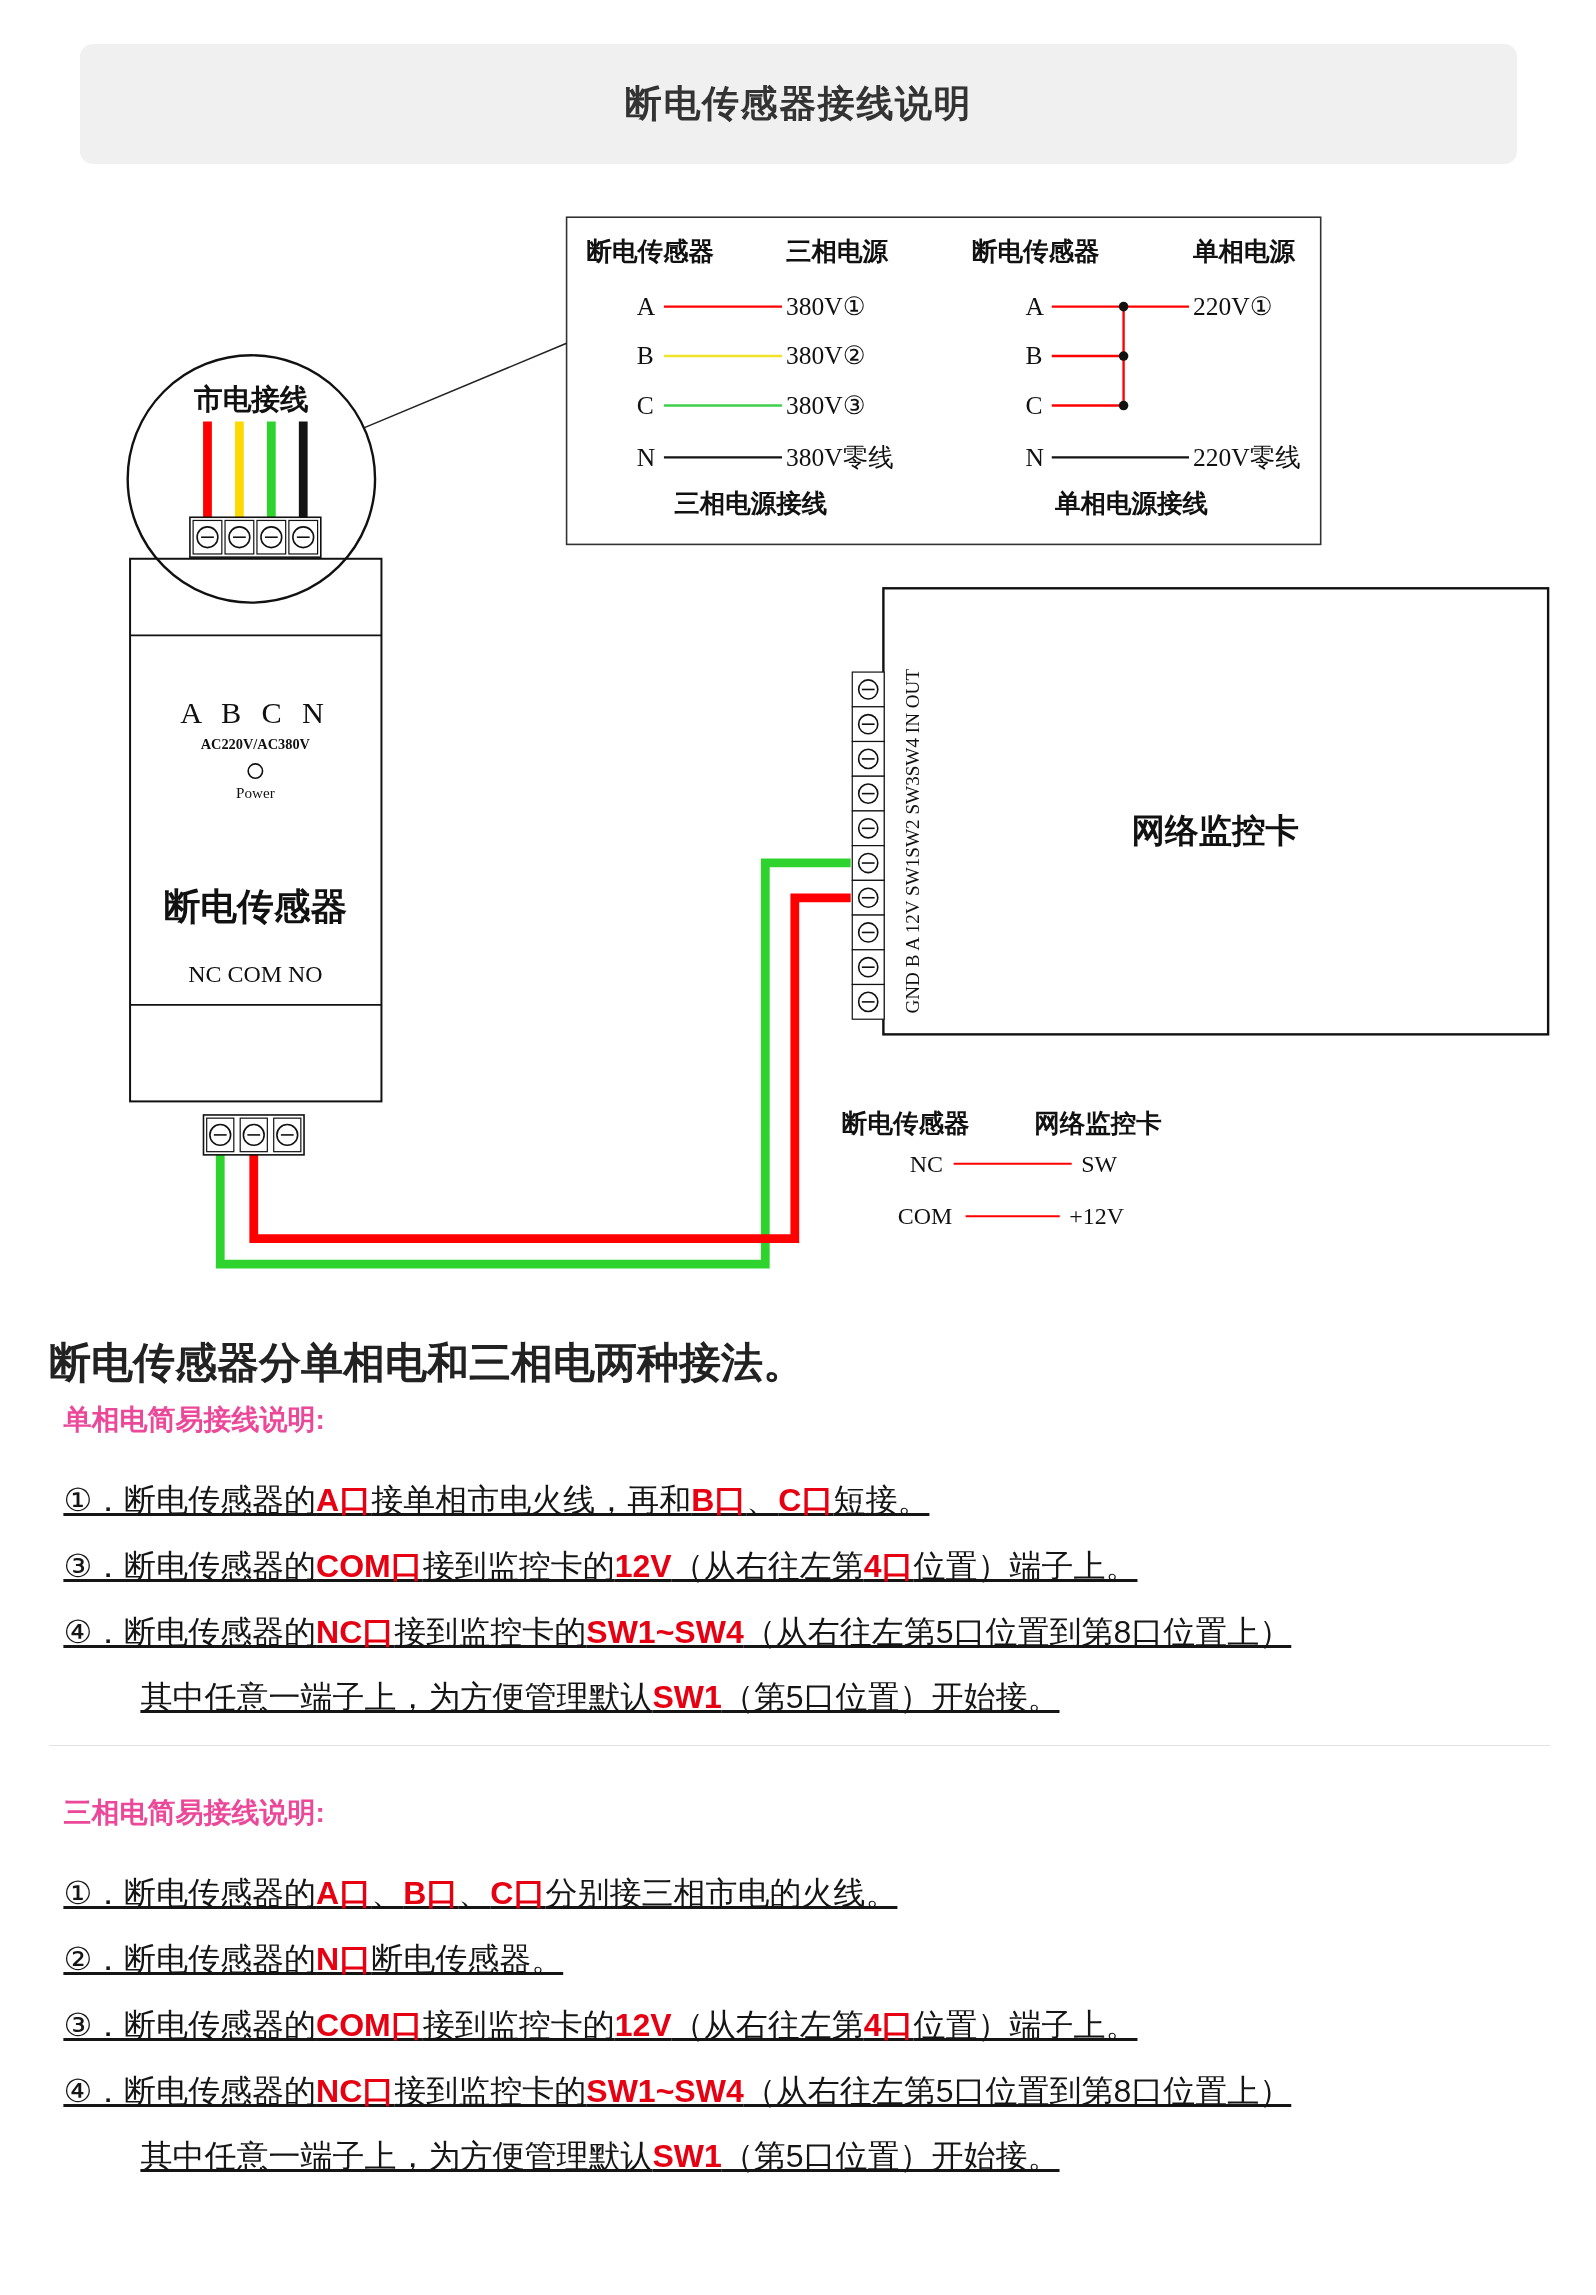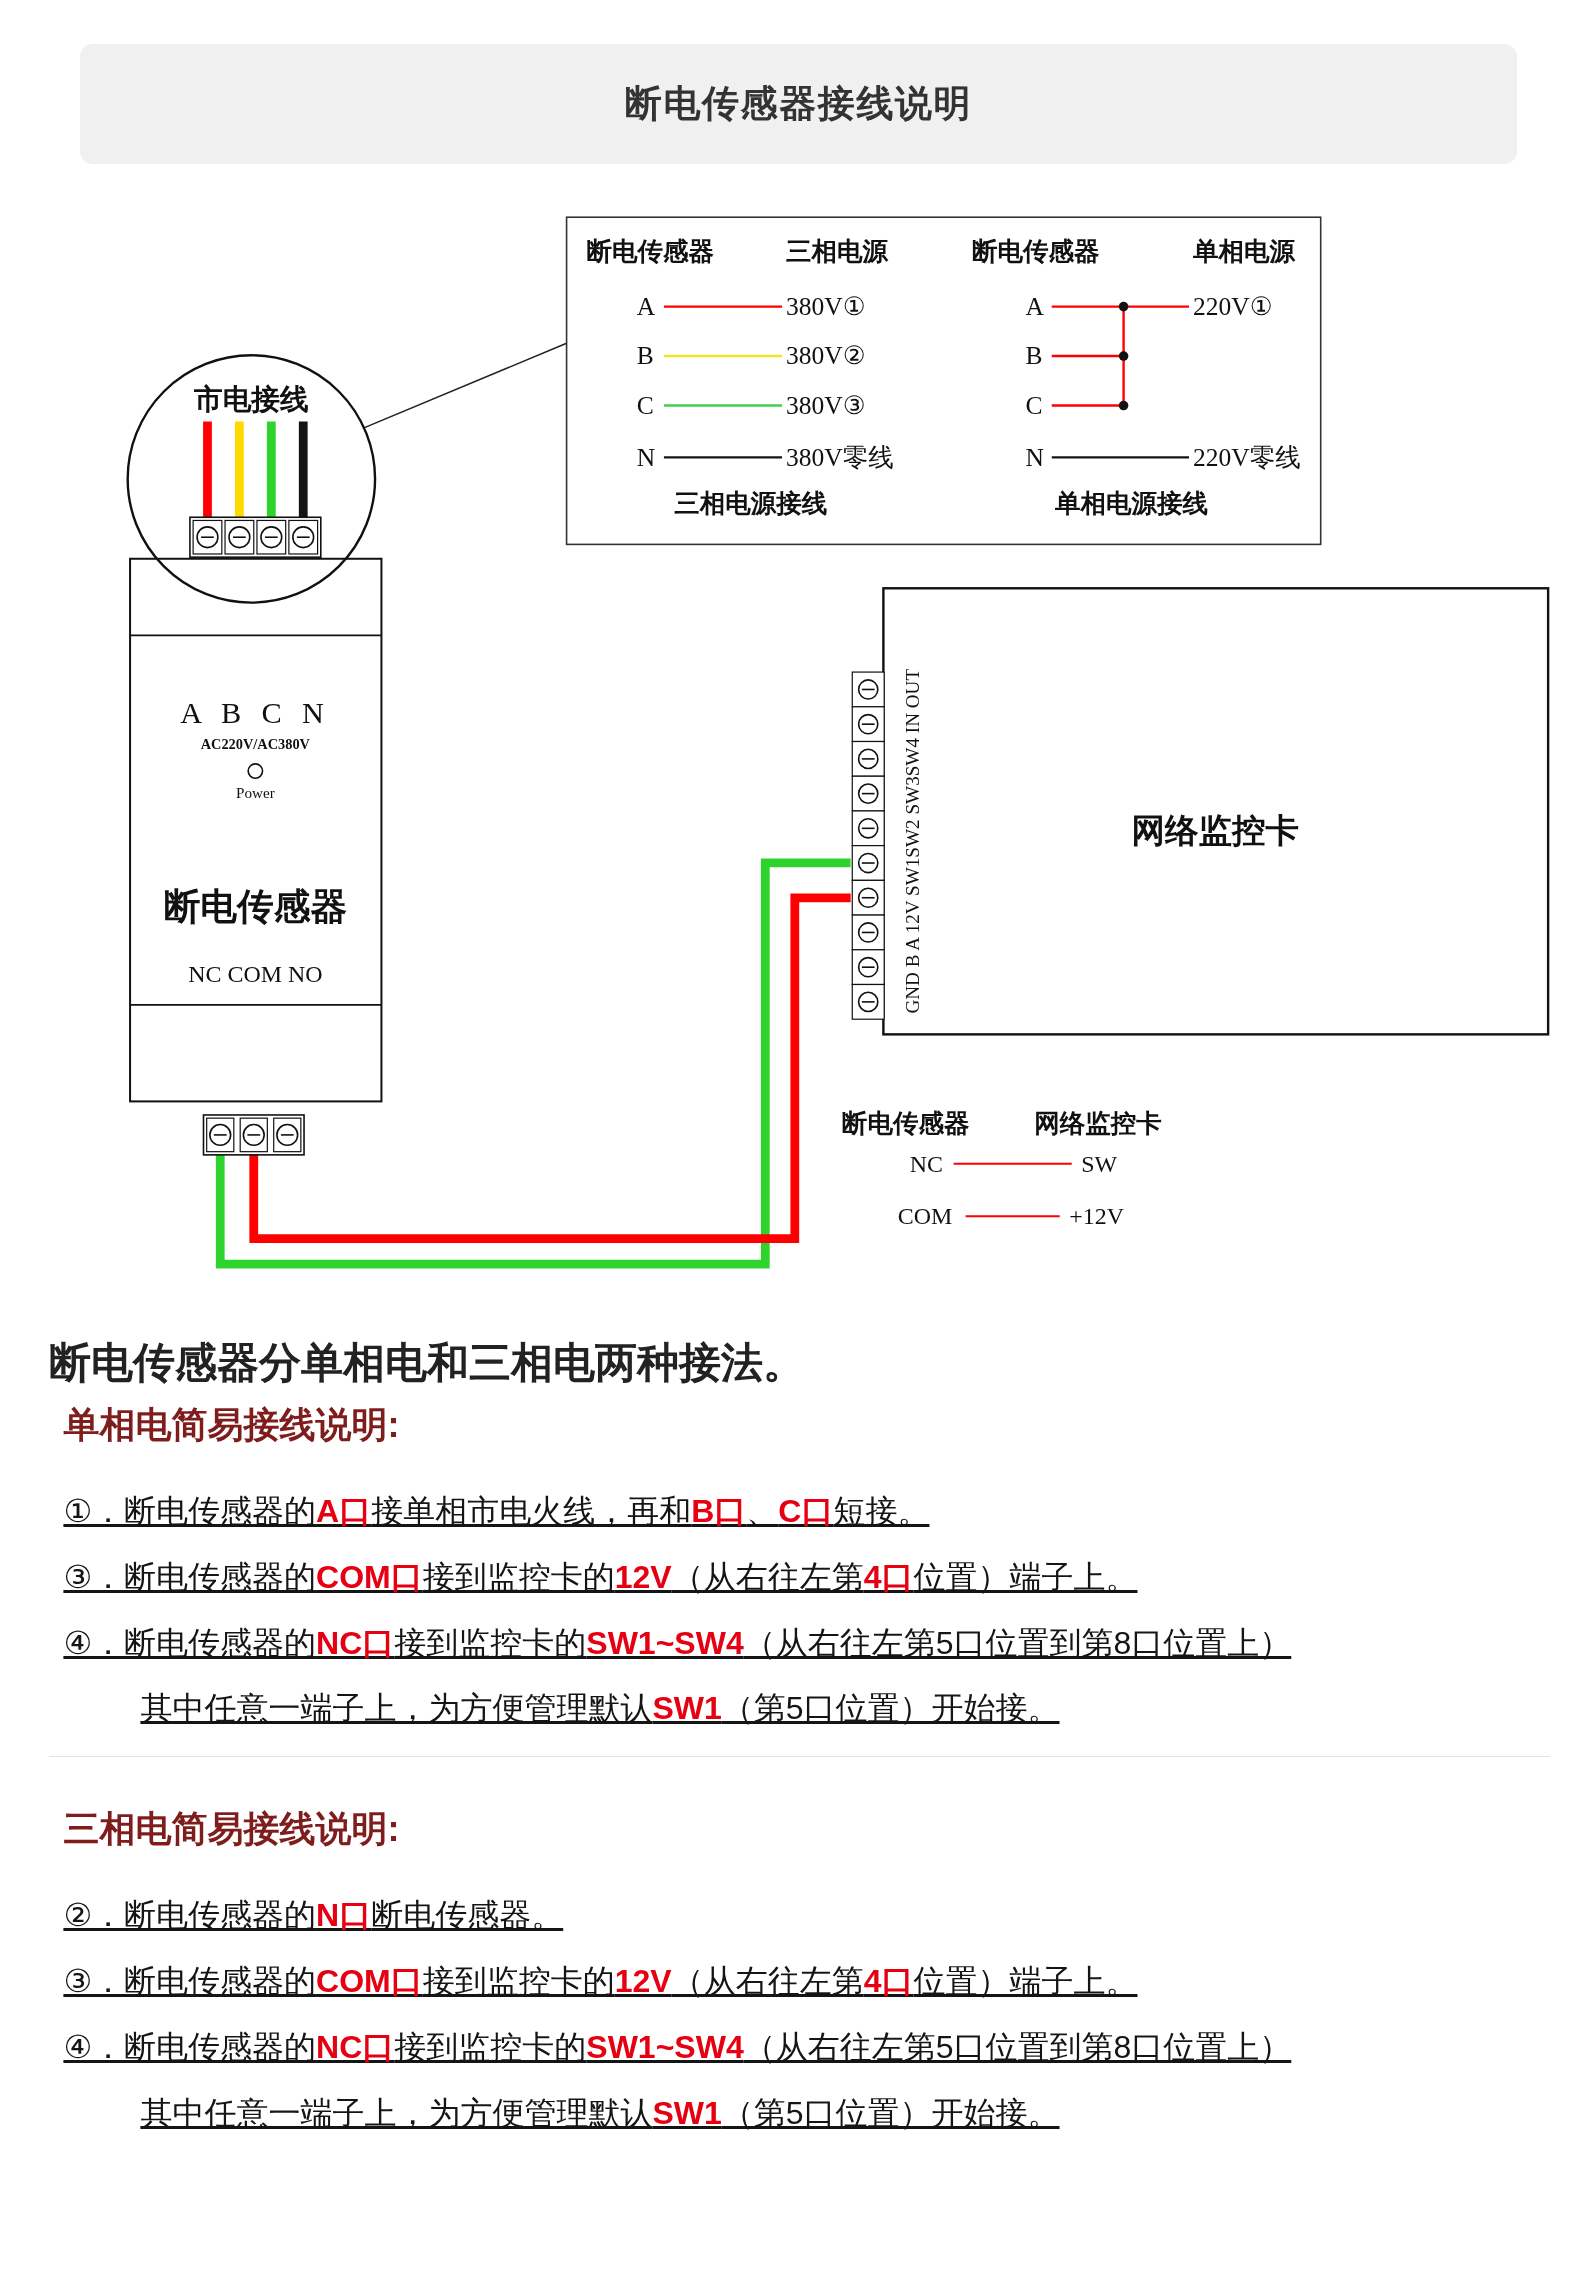--- a/index.html
+++ b/index.html
@@ -12,21 +12,21 @@
             display:flex; align-items:center; justify-content:center; }
   .header .title { font-size:37px; font-weight:600; color:#333; letter-spacing:1.6px; }
 
   svg.diagram { position:absolute; left:0; top:0; }
   svg text { fill:#111; }
   .d-cjk-b { font-family:"Liberation Serif","DejaVu Serif",serif; font-weight:700; }
   .d-serif { font-family:"Liberation Serif","DejaVu Serif",serif; }
 
   .text-area { position:absolute; top:1335px; left:49px; width:1501px; color:#151515; }
   .intro { font-size:42px; font-weight:600; color:#222; margin-bottom:10px; }
-  .section-heading { font-size:36px; font-weight:600; color:#7f1d1d; margin:0 0 43px 14.4px; }
+  .section-heading { font-size:28px; font-weight:600; color:#ec4899; margin:0 0 43px 14.4px; }
   .item-line { font-size:32px; line-height:1.15; margin:0 0 29px 14.4px; color:#151515;text-decoration:underline; }
   .item-line.cont { padding-left:77px; }
   .item-line .red { color:var(--accent); font-weight:600; }
   .section + .section { border-top:1.6px solid #e3e3e3; margin-top:19px; padding-top:48px; }
 </style>
 </head>
 <body>
 
 <div class="page">
 
@@ -198,20 +198,21 @@
     <div id="sections-root">
         <div class="section">
           <div class="section-heading">单相电简易接线说明:</div>
           <div class="item-line"><span>①．断电传感器的</span><span class="red">A口</span><span>接单相市电火线，再和</span><span class="red">B口</span><span>、</span><span class="red">C口</span><span>短接。</span></div>
           <div class="item-line"><span>③．断电传感器的</span><span class="red">COM口</span><span>接到监控卡的</span><span class="red">12V</span><span>（从右往左第</span><span class="red">4口</span><span>位置）端子上。</span></div>
           <div class="item-line"><span>④．断电传感器的</span><span class="red">NC口</span><span>接到监控卡的</span><span class="red">SW1~SW4</span><span>（从右往左第5口位置到第8口位置上）</span></div>
           <div class="item-line cont"><span>其中任意一端子上，为方便管理默认</span><span class="red">SW1</span><span>（第5口位置）开始接。</span></div>
         </div>
         <div class="section">
           <div class="section-heading">三相电简易接线说明:</div>
+          <div class="item-line"><span>①．断电传感器的</span><span class="red">A口</span><span>、</span><span class="red">B口</span><span>、</span><span class="red">C口</span><span>分别接三相市电的火线。</span></div>
           <div class="item-line"><span>②．断电传感器的</span><span class="red">N口</span><span>断电传感器。</span></div>
           <div class="item-line"><span>③．断电传感器的</span><span class="red">COM口</span><span>接到监控卡的</span><span class="red">12V</span><span>（从右往左第</span><span class="red">4口</span><span>位置）端子上。</span></div>
           <div class="item-line"><span>④．断电传感器的</span><span class="red">NC口</span><span>接到监控卡的</span><span class="red">SW1~SW4</span><span>（从右往左第5口位置到第8口位置上）</span></div>
           <div class="item-line cont"><span>其中任意一端子上，为方便管理默认</span><span class="red">SW1</span><span>（第5口位置）开始接。</span></div>
         </div>
       </div>
   </div>
 
 </div>
 

